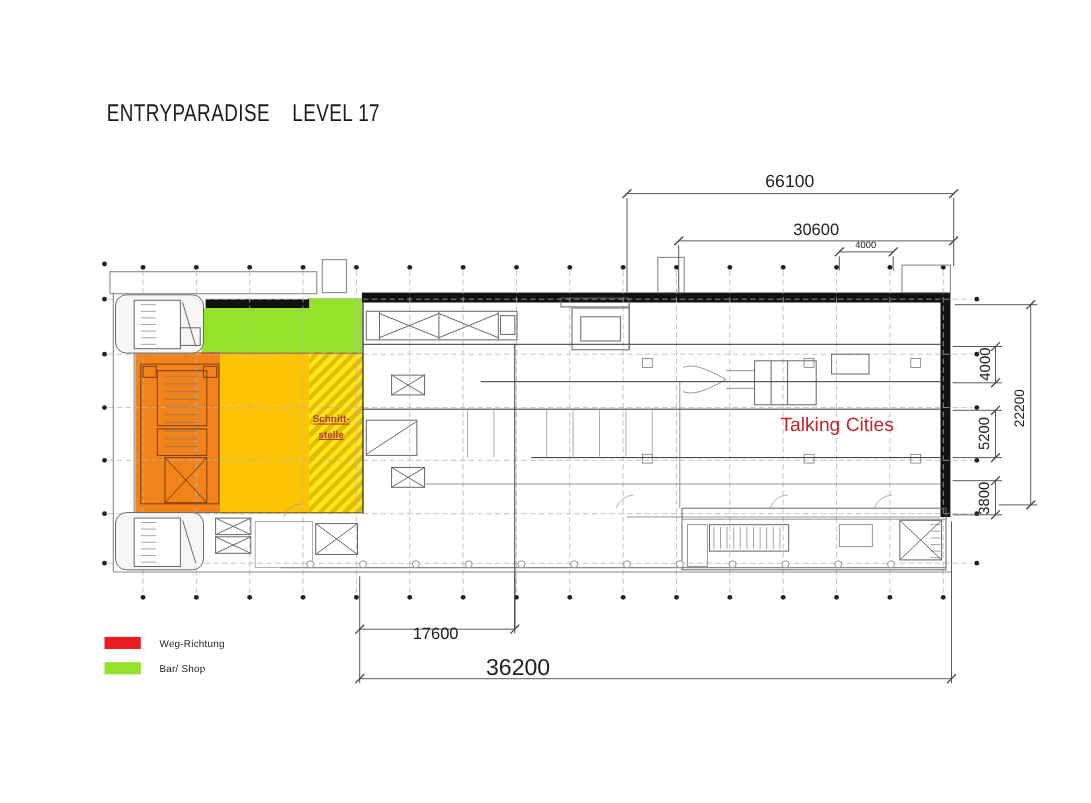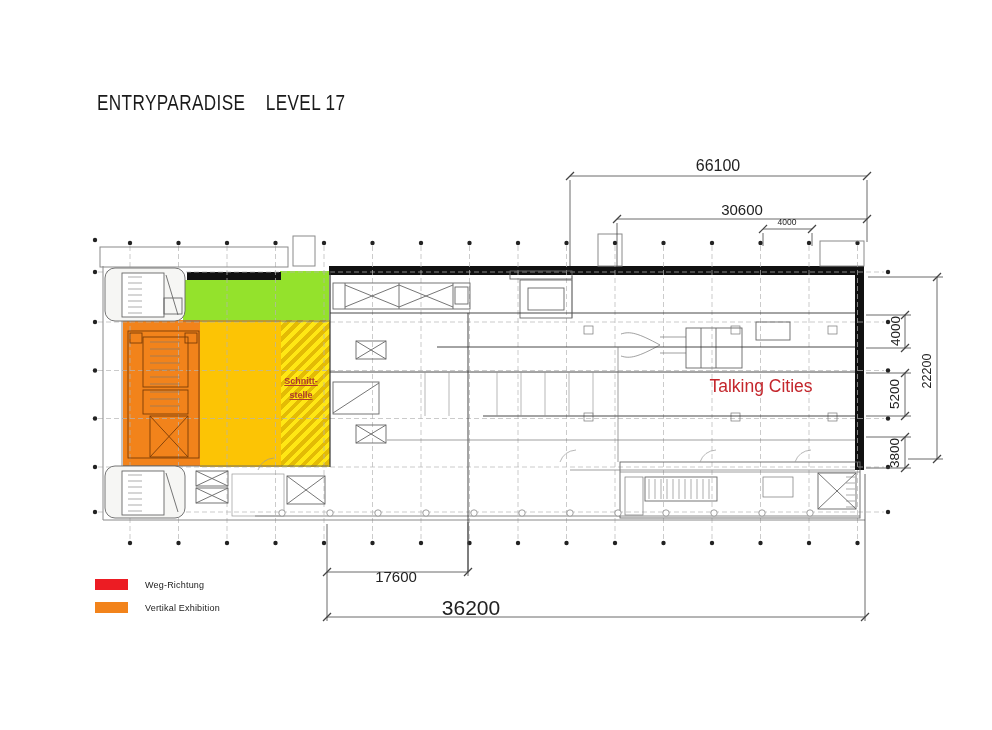--- a/index.html
+++ b/index.html
@@ -332,18 +332,18 @@
     <span>Schnitt-</span>
     <span>stelle</span>
   </div>
 
   <div class="abs" id="legend">
     <div class="lg-row">
       <div class="lg-swatch" style="background-color: rgb(236, 28, 35);"></div>
       <div class="lg-label">Weg-Richtung</div>
     </div>
     <div class="lg-row">
-      <div class="lg-swatch" style="background-color: rgb(242, 131, 27);"></div>
-      <div class="lg-label">Vertikal Exhibition</div>
+      <div class="lg-swatch" style="background-color: rgb(148, 226, 44);"></div>
+      <div class="lg-label">Bar/ Shop</div>
     </div>
   </div>
 
 </div>
 
 </body></html>

